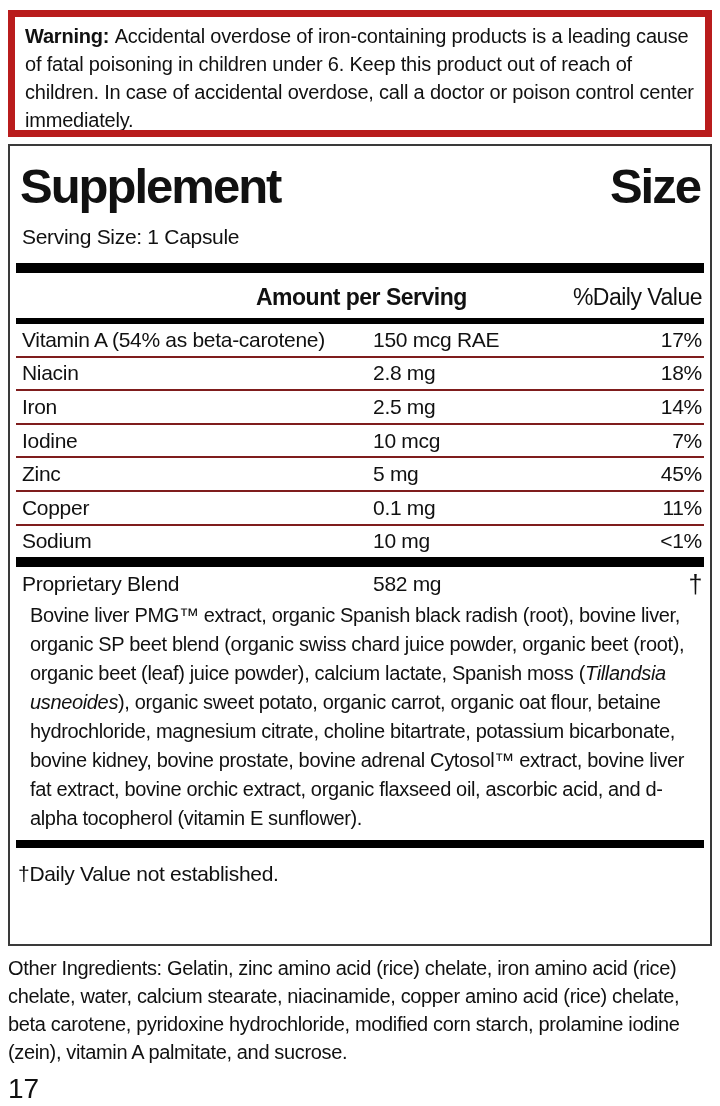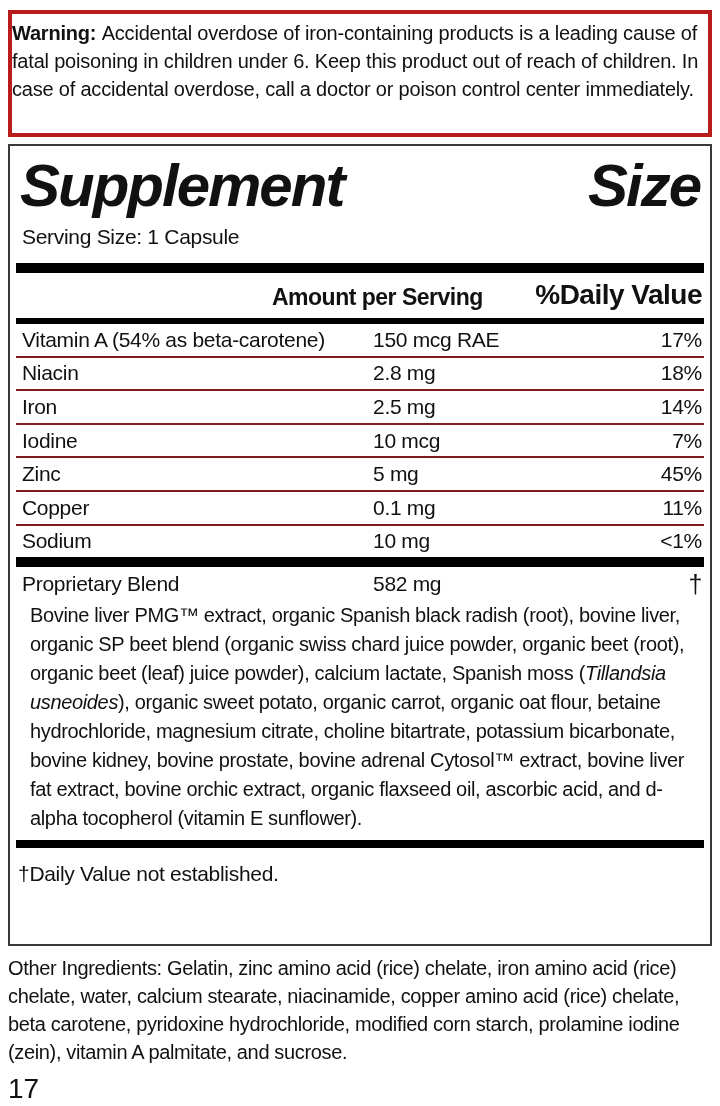--- a/index.html
+++ b/index.html
@@ -3,46 +3,46 @@
 <meta charset="utf-8">
 <style>
   html,body{margin:0;padding:0;}
   body{
     width:720px;height:1106px;background:#ffffff;color:#111;
     font-family:"Liberation Sans",sans-serif;overflow:hidden;
     -webkit-font-smoothing:antialiased;
   }
   .warning-box{
     box-sizing:border-box;margin:10px 8px 0 8px;height:127px;
-    border:4px solid #b91c1c;padding:5px 0;overflow:hidden;
+    border:7px solid #b91c1c;padding:5px 10px;overflow:hidden;
   }
   .warning-text{font-size:20px;line-height:28px;letter-spacing:-0.2px;}
   .panel{
     box-sizing:border-box;margin:7px 8px 0 8px;height:802px;
     border:2px solid #3a3a3a;padding:4px 6px 0 6px;overflow:hidden;
   }
   .panel-title{
     display:flex;justify-content:space-between;align-items:baseline;
-    font-size:60px;font-weight:bold;letter-spacing:-2px;line-height:68px;
-    padding:2px 4px 0 4px;margin-bottom:2px;font-style:italic;
+    font-size:49px;font-weight:bold;letter-spacing:-2px;line-height:68px;
+    padding:2px 4px 0 4px;margin-bottom:2px;
   }
   .serving-line{font-size:21px;line-height:30px;letter-spacing:-0.3px;margin-left:6px;}
   .bar{background:#000;}
   .bar-thick{height:10px;}
   .bar-mid{height:6px;}
   .bar-low{height:8px;}
   .bar-top{margin-top:11px;}
   .col-headers{position:relative;height:45px;}
   .col-amount{
-    position:absolute;left:256px;bottom:7px;
+    position:absolute;left:240px;bottom:7px;
     font-size:23px;font-weight:bold;letter-spacing:-0.5px;
   }
   .col-dv{
     position:absolute;right:2px;bottom:7px;
-    font-size:28px;font-weight:bold;letter-spacing:-0.5px;
+    font-size:23px;font-weight:normal;letter-spacing:-0.5px;
   }
   .row{
     display:grid;grid-template-columns:357px 1fr auto;align-items:center;
     height:31.6px;border-bottom:2px solid #7f1d1d;
     font-size:21px;letter-spacing:-0.3px;
   }
   .row:last-child{border-bottom:none;}
   .cell-name{padding-left:6px;white-space:nowrap;}
   .cell-amount{white-space:nowrap;}
   .cell-dv{text-align:left;padding-right:2px;white-space:nowrap;}

